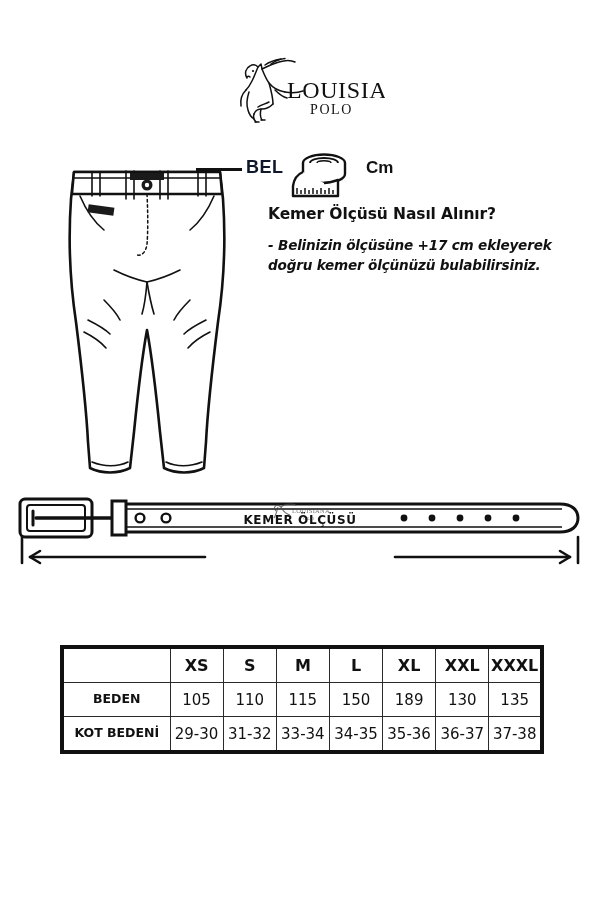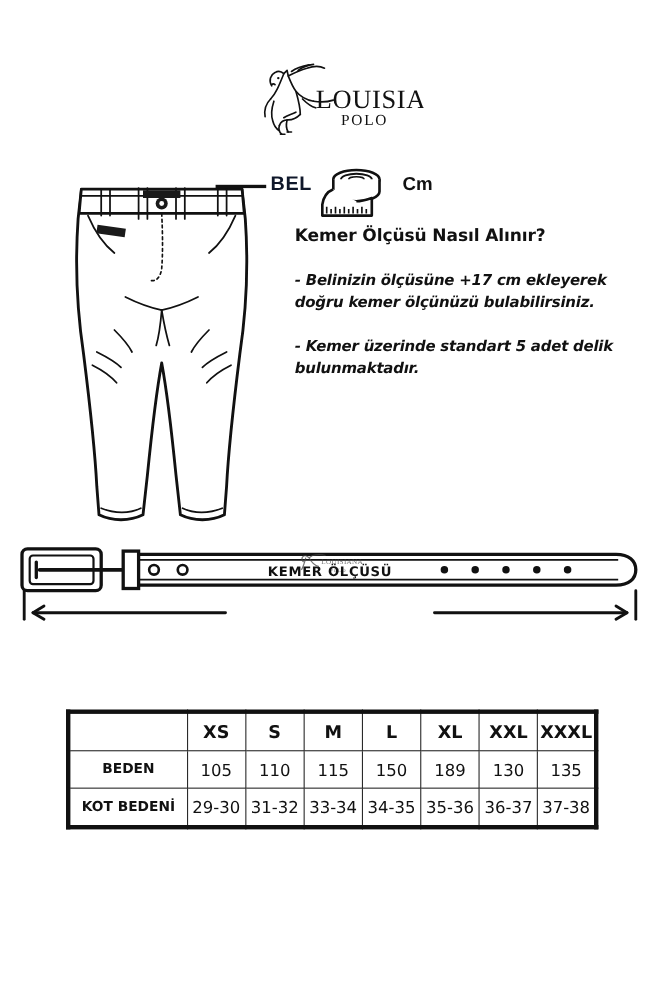--- a/index.html
+++ b/index.html
@@ -83,21 +83,21 @@
     position: absolute;
     left: 268px;
     top: 205px;
     width: 318px;
   }
   .info-heading {
     font-family: "DejaVu Sans", sans-serif;
     font-size: 15.5px;
     font-weight: bold;
     color: #111;
-    margin: 0 0 22px 0;
+    margin: 0 0 12px 0;
     letter-spacing: -0.1px;
   }
   .info-para {
     font-family: "DejaVu Sans", sans-serif;
     font-style: italic;
     font-weight: bold;
     font-size: 13.6px;
     line-height: 1.5;
     color: #111;
     margin: 0 0 19px 0;
@@ -290,21 +290,20 @@
         <path d="M47 40 L47 44"></path>
       </g>
     </svg>
   </div>
   <div class="cm-label">Cm</div>
 </div>
 
 <div id="info-block">
   <h2 class="info-heading">Kemer Ölçüsü Nasıl Alınır?</h2>
   <p class="info-para">- Belinizin ölçüsüne  +17 cm ekleyerek doğru  kemer ölçünüzü bulabilirsiniz.</p>
-  <p class="info-para">- Kemer üzerinde standart 5 adet delik bulunmaktadır.</p>
 </div>
 
 <div id="belt-illustration">
   <svg viewBox="0 0 600 95" xmlns="http://www.w3.org/2000/svg">
 
     <path d="M120 17 L560 17 C572 17 578 23 578 31 C578 39 572 45 560 45 L120 45 Z" fill="#ffffff" stroke="#111" stroke-width="3"></path>
 
     <path d="M120 22 L562 22 M120 40 L562 40" stroke="#111" stroke-width="1.6" fill="none"></path>
 
     <g>

